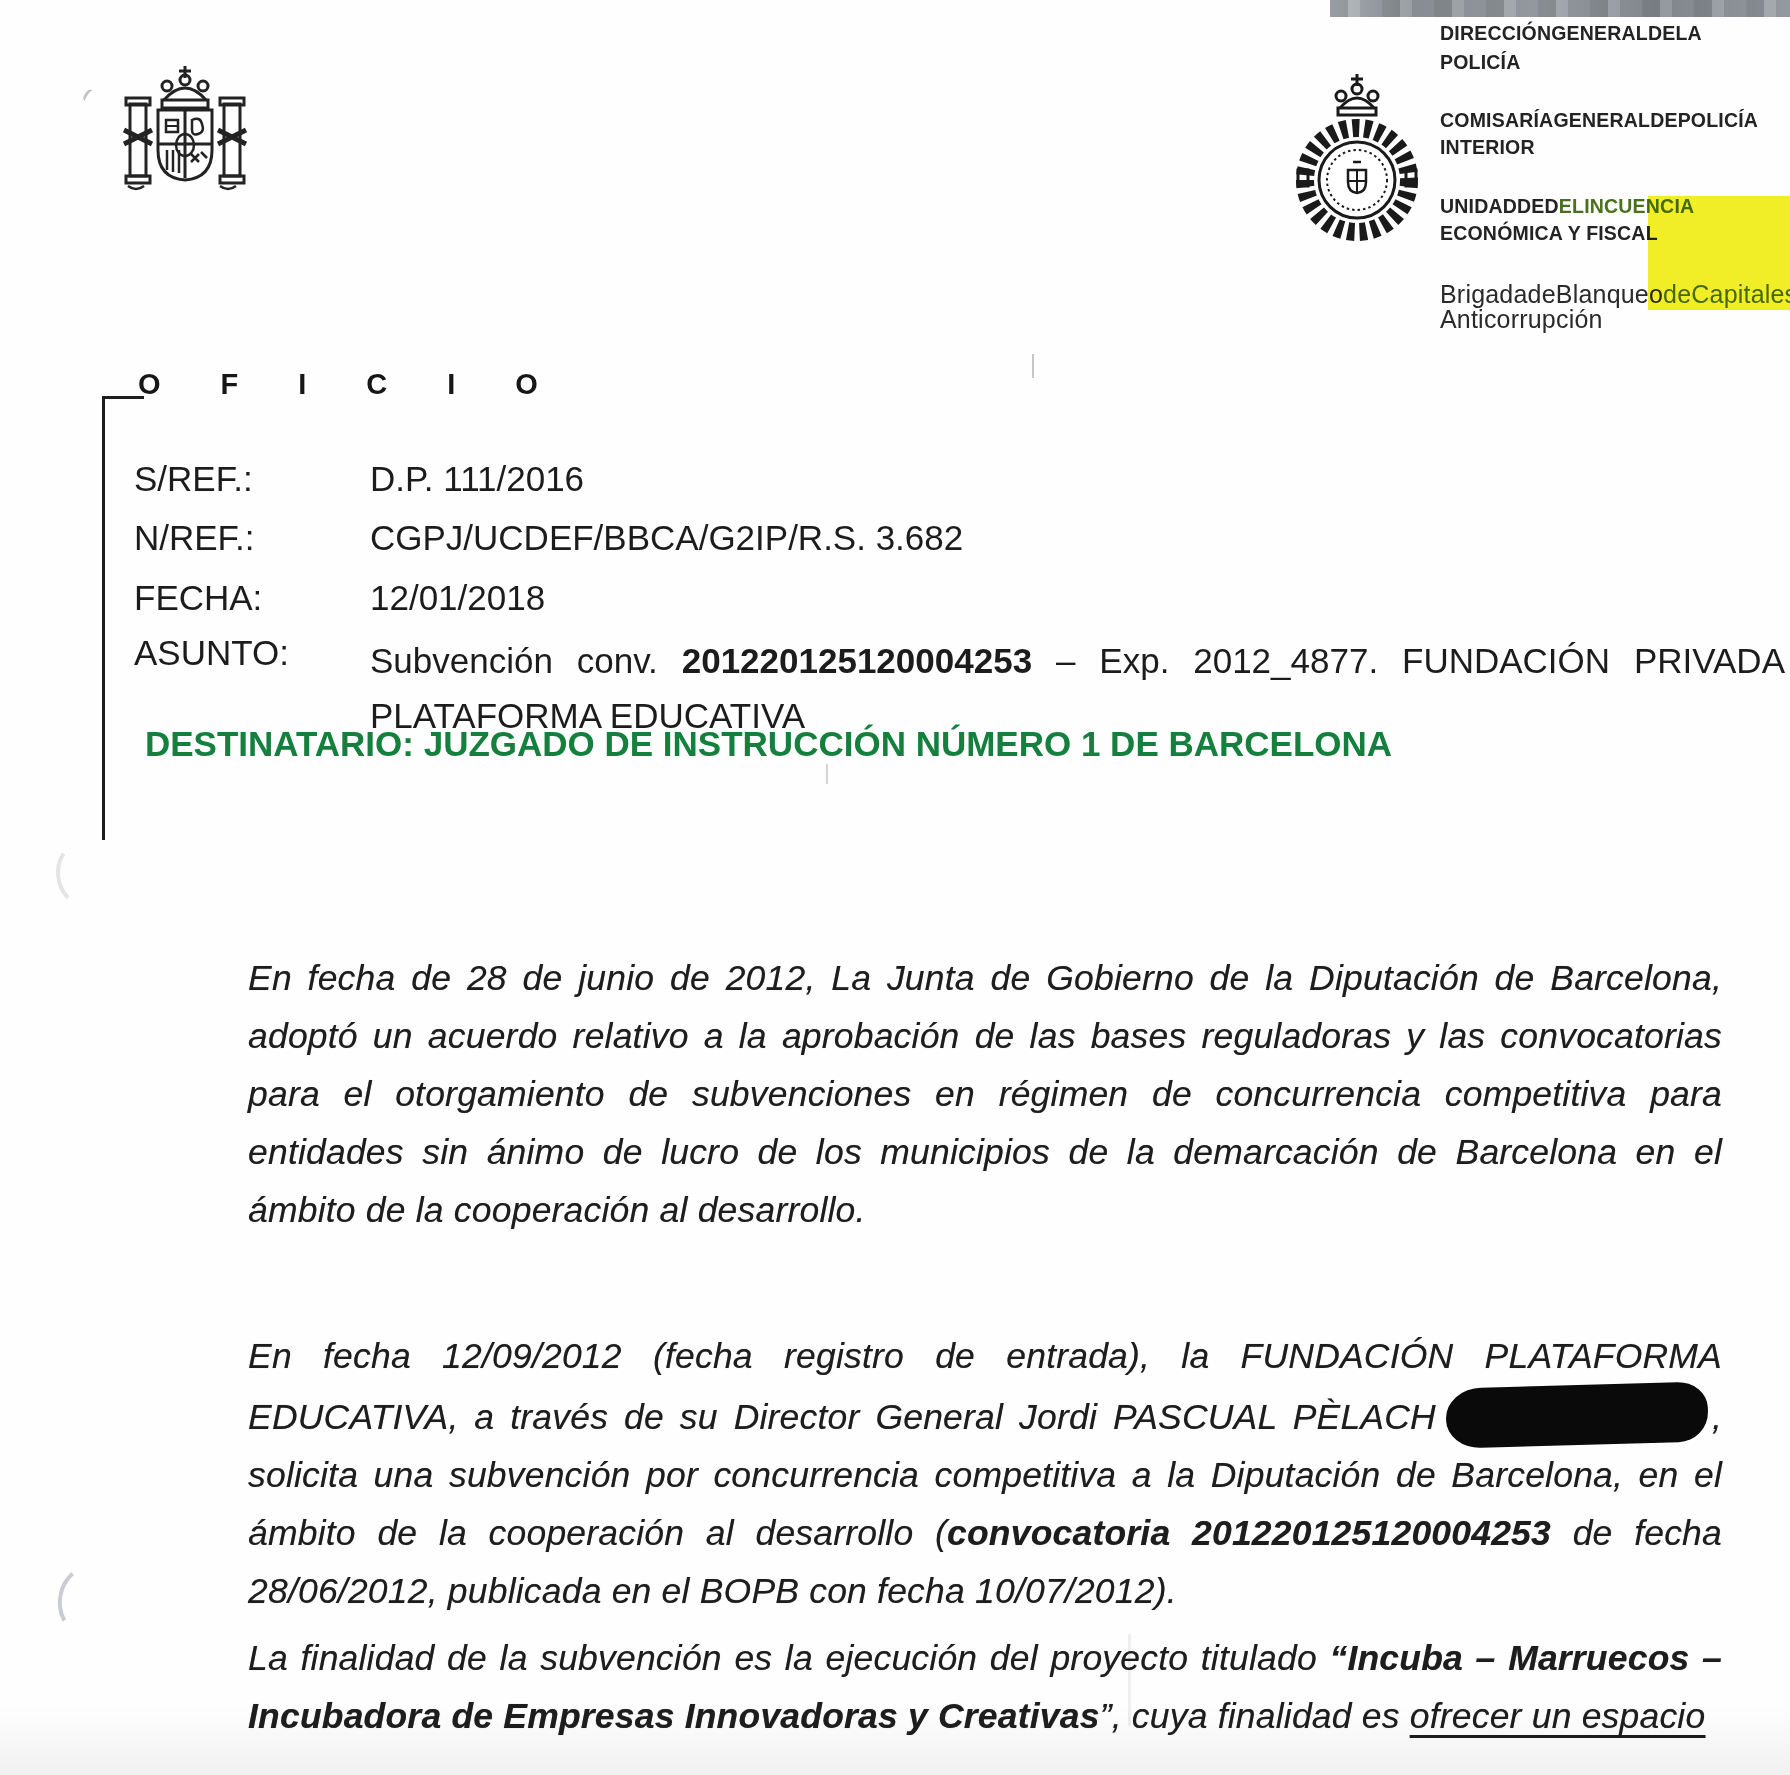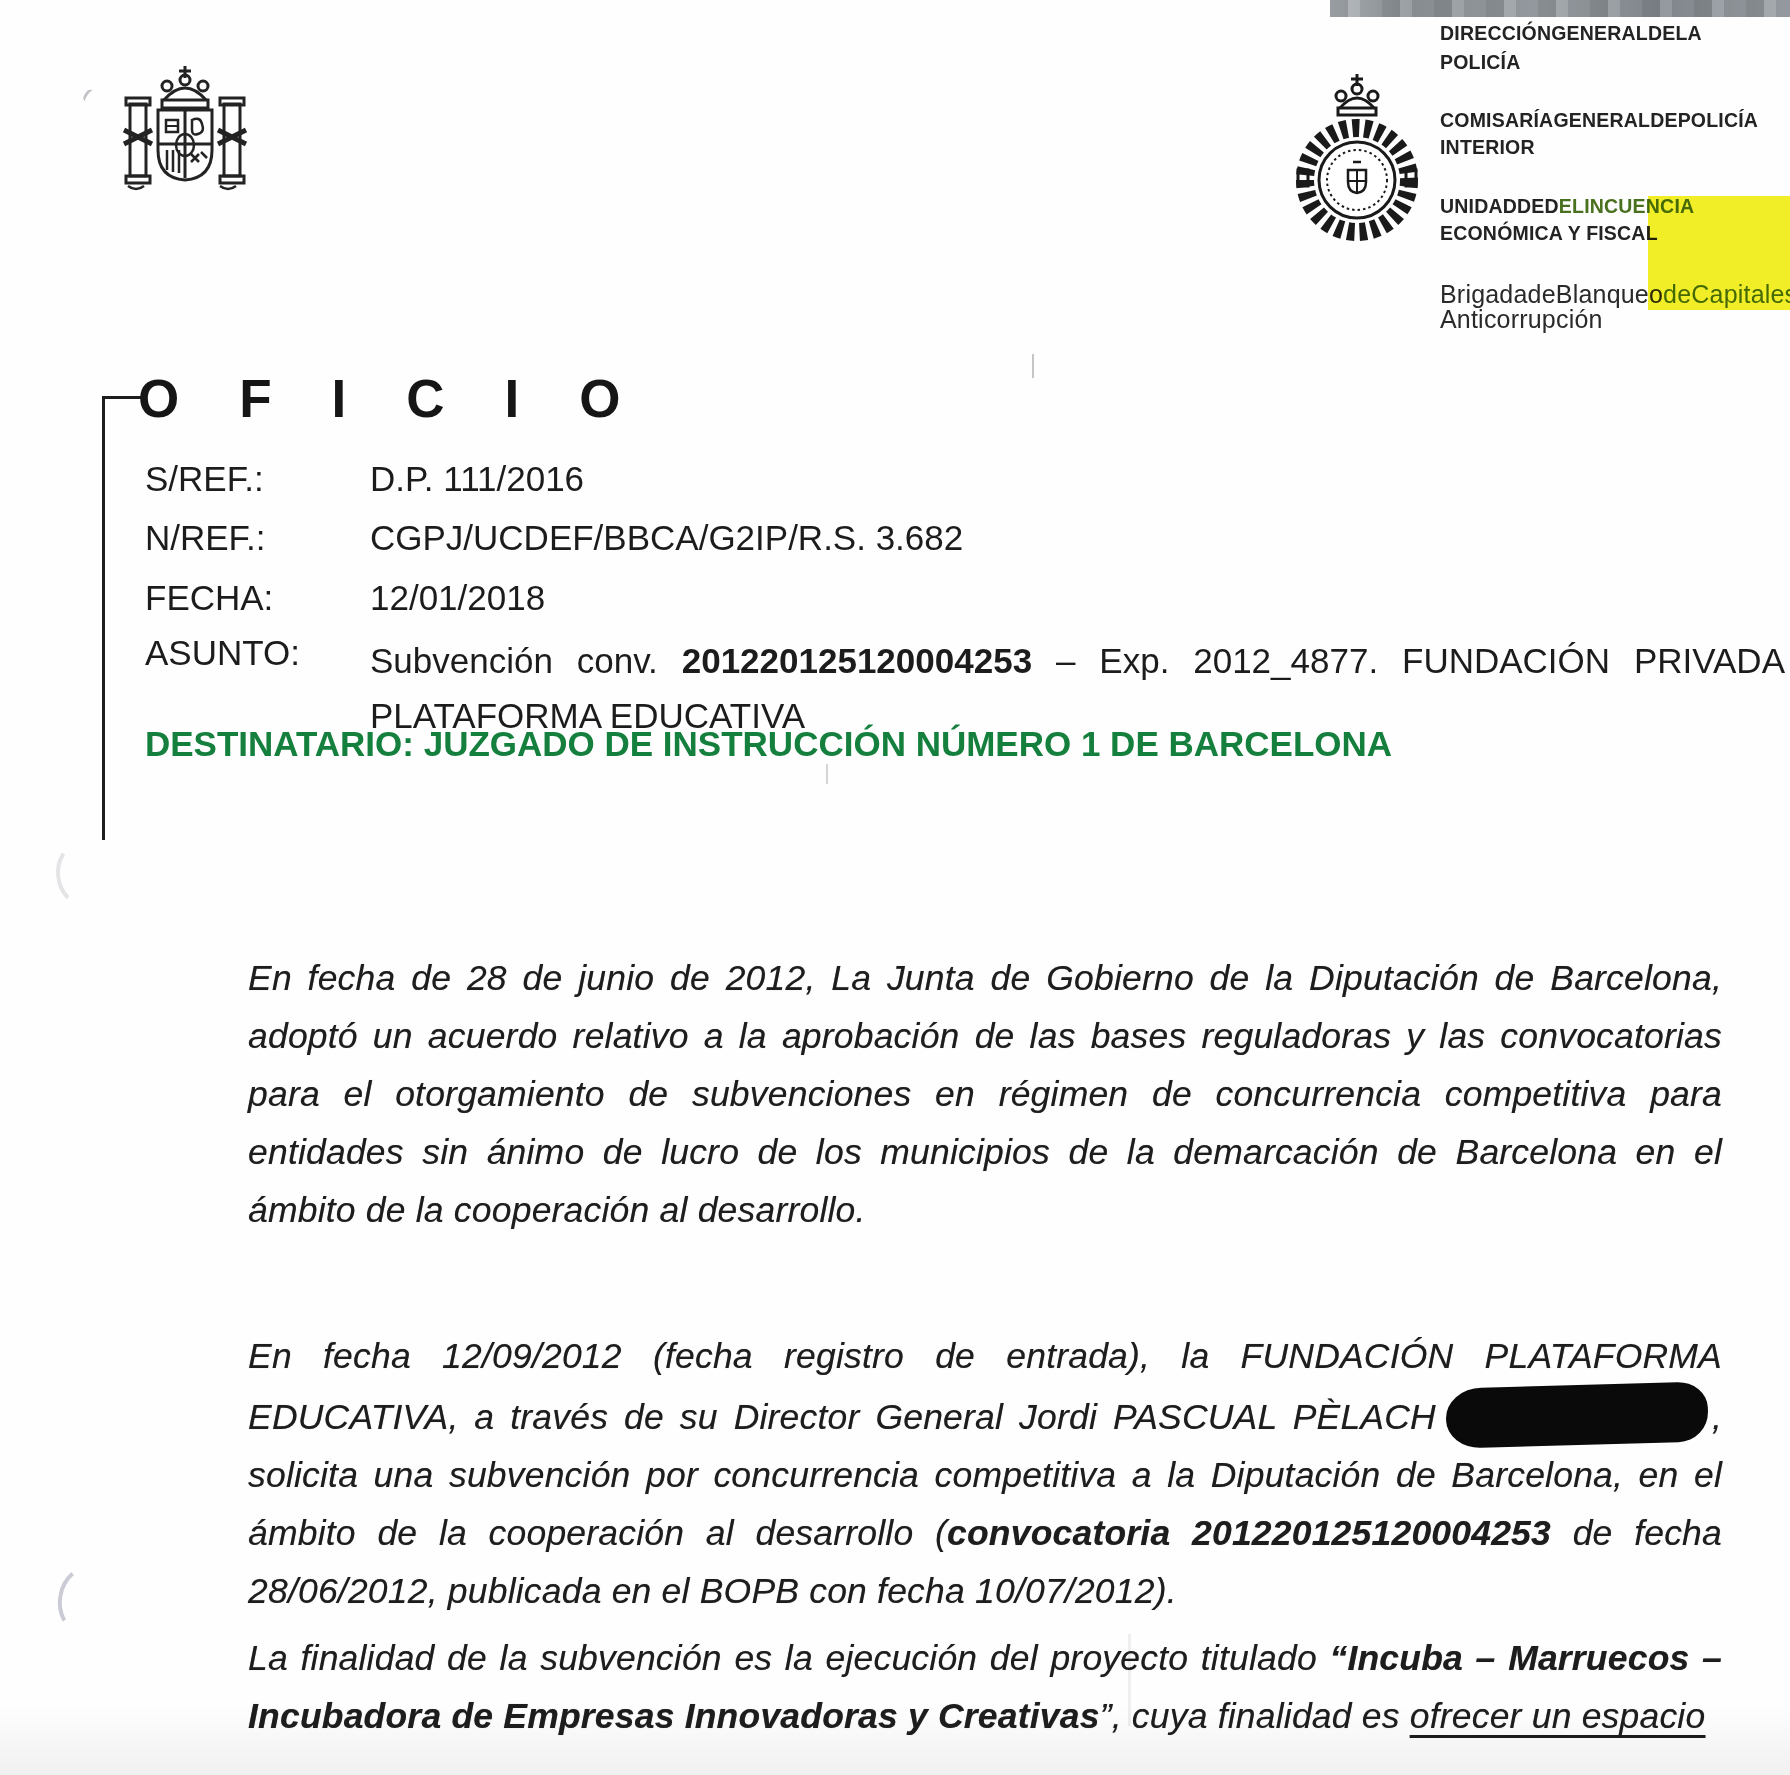--- a/index.html
+++ b/index.html
@@ -39,27 +39,27 @@
     color:#232323;font-weight:600;letter-spacing:.2px;}
   .pline{position:absolute;left:0;width:100%;height:24px;white-space:nowrap;}
   .pline.just{display:flex;justify-content:flex-start;}
   .pline.light{font-weight:400;font-size:25px;color:#2a2a2a;}
   .hl-rect{
     position:absolute;left:1648px;top:196px;width:142px;height:114px;
     mix-blend-mode:multiply;z-index:6;
   }
   .hl-green{color:#48701d;}
   
-  .oficio{position:absolute;left:138px;top:368px;font-size:53px;font-weight:700;
+  .oficio{position:absolute;left:138px;top:368px;font-size:29px;font-weight:700;
     letter-spacing:60px;color:#161616;text-align:center;}
   .bracket-v{position:absolute;left:102px;top:396px;width:3px;height:444px;background:#1d1d1d;}
   .bracket-h{position:absolute;left:102px;top:396px;width:42px;height:3px;background:#1d1d1d;}
   
   .ref-row{position:absolute;left:0;width:1790px;font-size:35px;color:#1c1c1c;}
-  .ref-label{position:absolute;left:145px;top:0;}
+  .ref-label{position:absolute;left:134px;top:0;}
   .ref-value{position:absolute;left:370px;top:0;}
   .asunto-value{position:absolute;left:370px;top:0;width:1415px;text-align:justify;line-height:55px;}
   .destinatario{position:absolute;left:145px;top:724px;font-size:35px;font-weight:700;color:#15803d;}
   .b{font-weight:700;}
   
   .para{
     position:absolute;left:248px;width:1474px;
     font-size:35.5px;line-height:58px;color:#1d1d1d;
     text-align:justify;letter-spacing:.2px;
     text-shadow:0 0 .7px rgba(40,40,40,.55);

